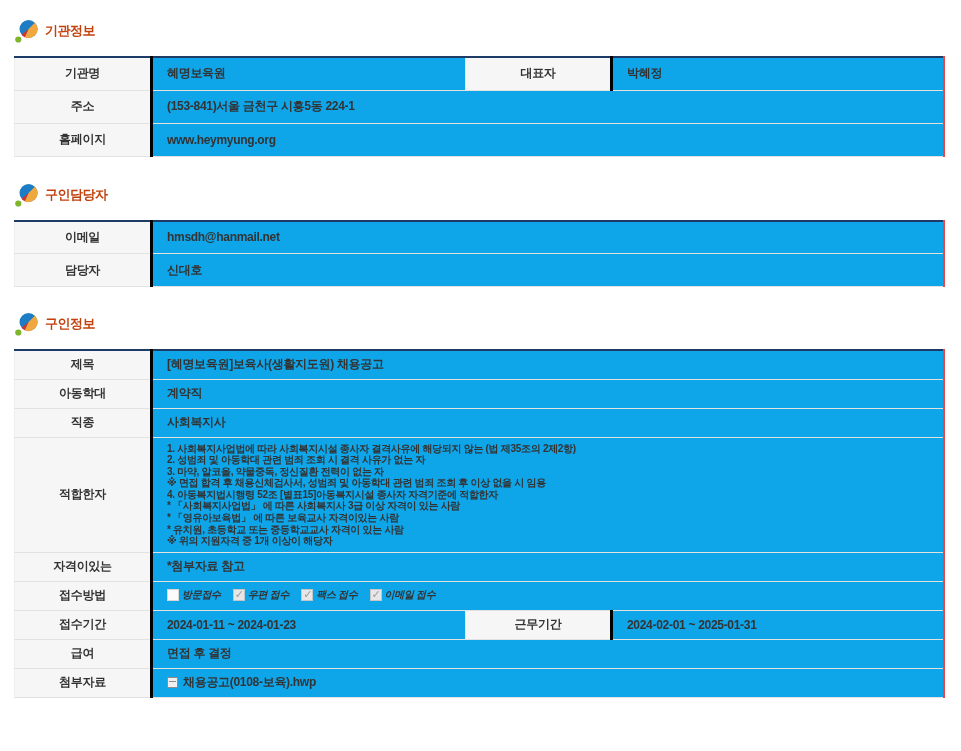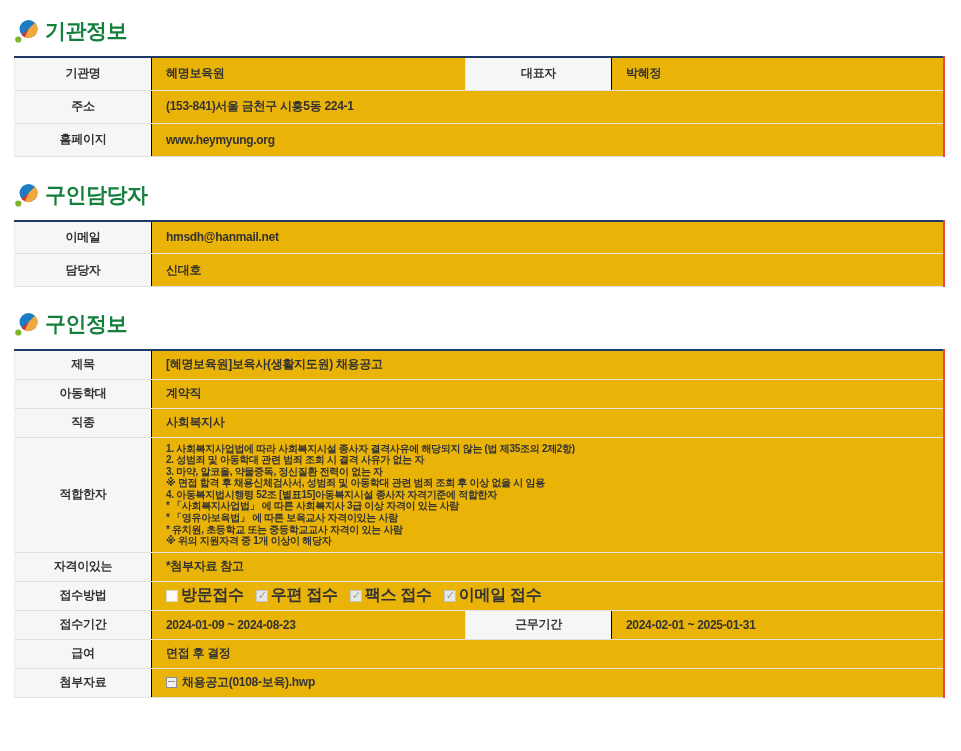--- a/index.html
+++ b/index.html
@@ -13,23 +13,23 @@
 
   
   .section-title {
     display: flex;
     align-items: center;
     gap: 7px;
     margin-bottom: 12px;
     height: 26px;
   }
   .section-title h2 {
-    font-size: 21px;
+    font-size: 13px;
     font-weight: 700;
-    color: #15803d;
+    color: #c2410c;
     letter-spacing: -0.5px;
   }
   .bullet { width: 24px; height: 26px; flex: 0 0 auto; }
 
   .gap-1 { height: 25px; }
   .gap-2 { height: 24px; }
 
   
   table {
     width: 100%;
@@ -41,24 +41,24 @@
     border-bottom: 1px solid #e2e2e2;
     font-size: 12px;
     font-weight: 700;
     color: #333;
     letter-spacing: -0.3px;
   }
   th {
     background: #f6f6f6;
     text-align: center;
     border-left: 1px solid #e8e8e8;
-    border-right: 1px solid #000000;
+    border-right: 3px solid #000000;
   }
   th:first-child { border-left: 1px solid #eee; }
-  td { text-align: left; padding: 0 14px; background: #eab308; }
+  td { text-align: left; padding: 0 14px; background: #0ea5e9; }
   td:last-child { border-right: 2px solid #ef4444; }
   .t12 th, .t12 td { height: 33px; }
   .t3 th, .t3 td { height: 29px; }
   .t3 td.qual-cell { height: auto; padding: 5px 14px; }
   .qual-line { font-size: 10px; line-height: 11.6px; white-space: nowrap; }
 
   
   .chk-item { display: inline-flex; align-items: center; margin-right: 9px; }
   .chk {
     width: 12px; height: 12px;
@@ -70,21 +70,21 @@
     vertical-align: middle;
   }
   .chk.checked { background: #e7e7e7; border-color: #c6c6c6; }
   .chk.checked::after {
     content: "\2713";
     position: absolute;
     top: -2px; left: 1px;
     font-size: 11px;
     color: #9b9b9b;
   }
-  .chk-label { font-size: 16px; font-weight: 700; }
+  .chk-label { font-size: 10px; font-weight: 700; font-style: italic; }
 
   
   .attach { display: inline-flex; align-items: center; gap: 5px; cursor: pointer; }
   .file-icon {
     width: 11px; height: 11px;
     border: 1px solid #8d8d8d;
     background: #f0f0f0;
     display: inline-block;
     position: relative;
   }
@@ -238,21 +238,21 @@
             <span class="chk-label">팩스 접수</span>
           </span>
           <span class="chk-item">
             <span class="chk checked"></span>
             <span class="chk-label">이메일 접수</span>
           </span>
         </td>
       </tr>
       <tr>
         <th>접수기간</th>
-        <td>2024-01-09 ~ 2024-08-23</td>
+        <td>2024-01-11 ~ 2024-01-23</td>
         <th>근무기간</th>
         <td>2024-02-01 ~ 2025-01-31</td>
       </tr>
       <tr>
         <th>급여</th>
         <td colspan="3">면접 후 결정</td>
       </tr>
       <tr>
         <th>첨부자료</th>
         <td colspan="3">

